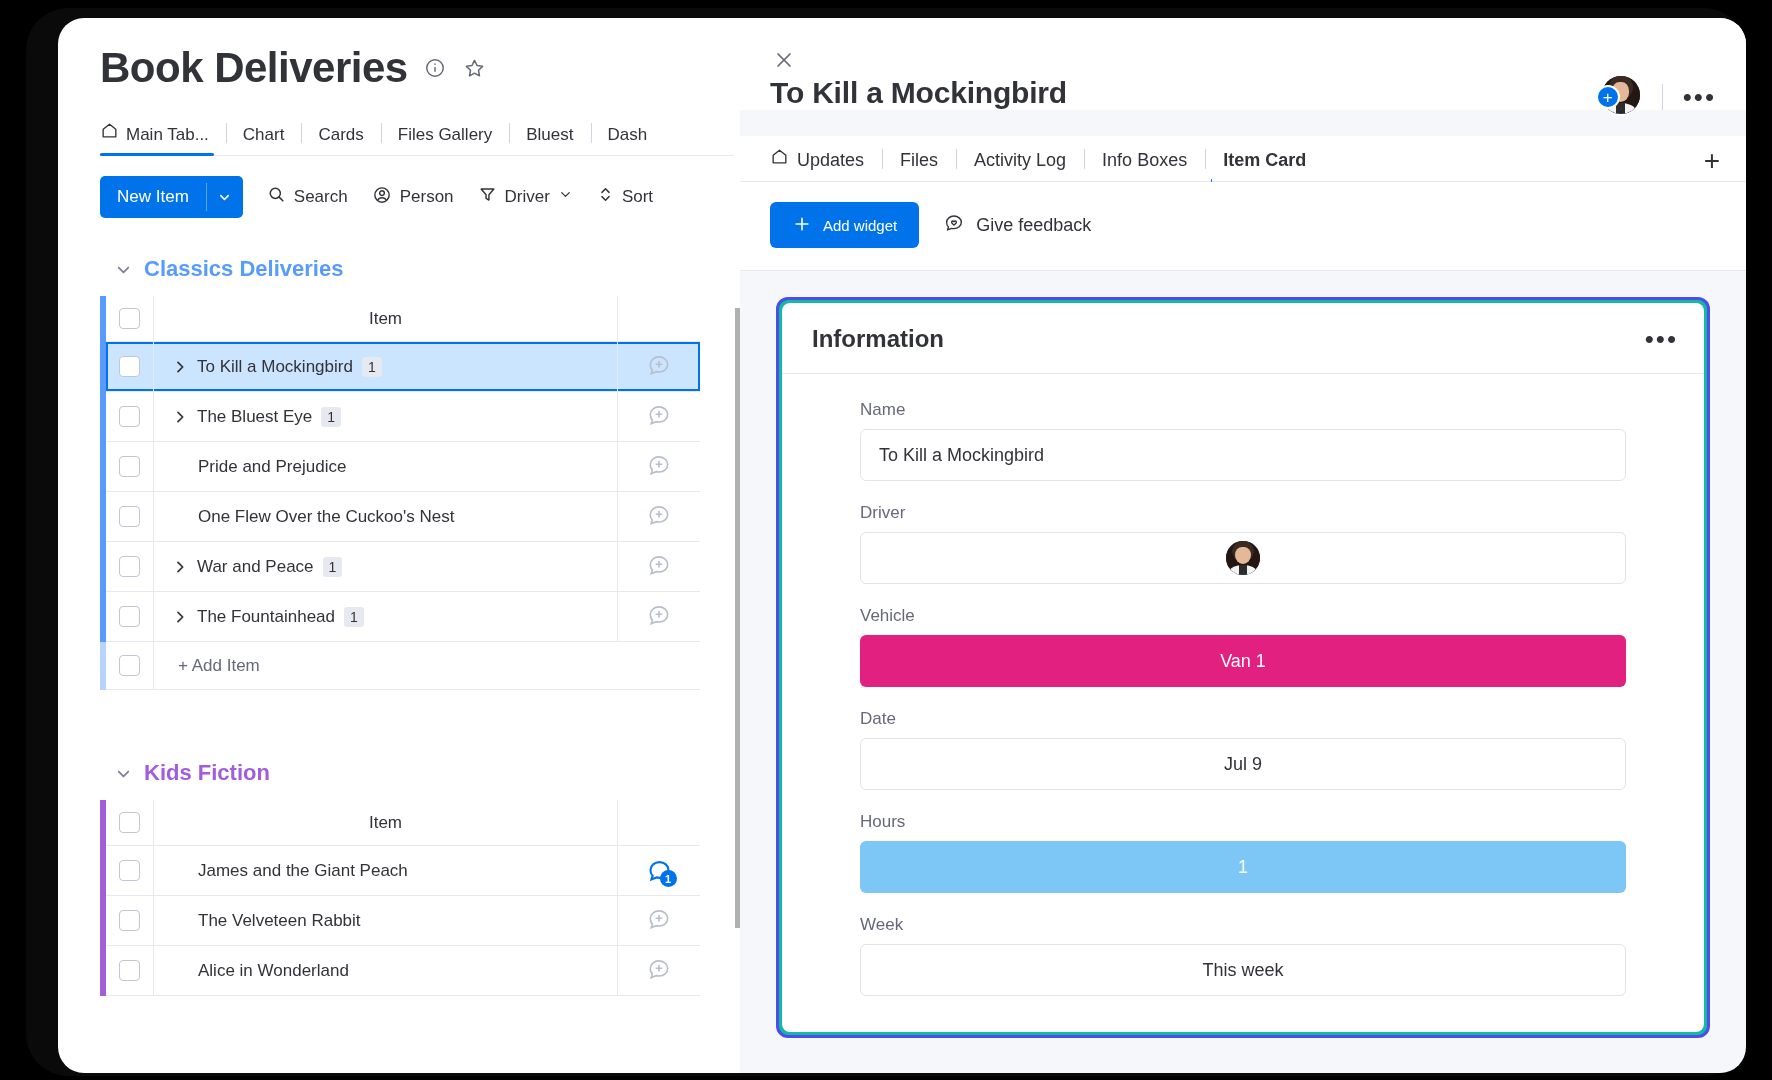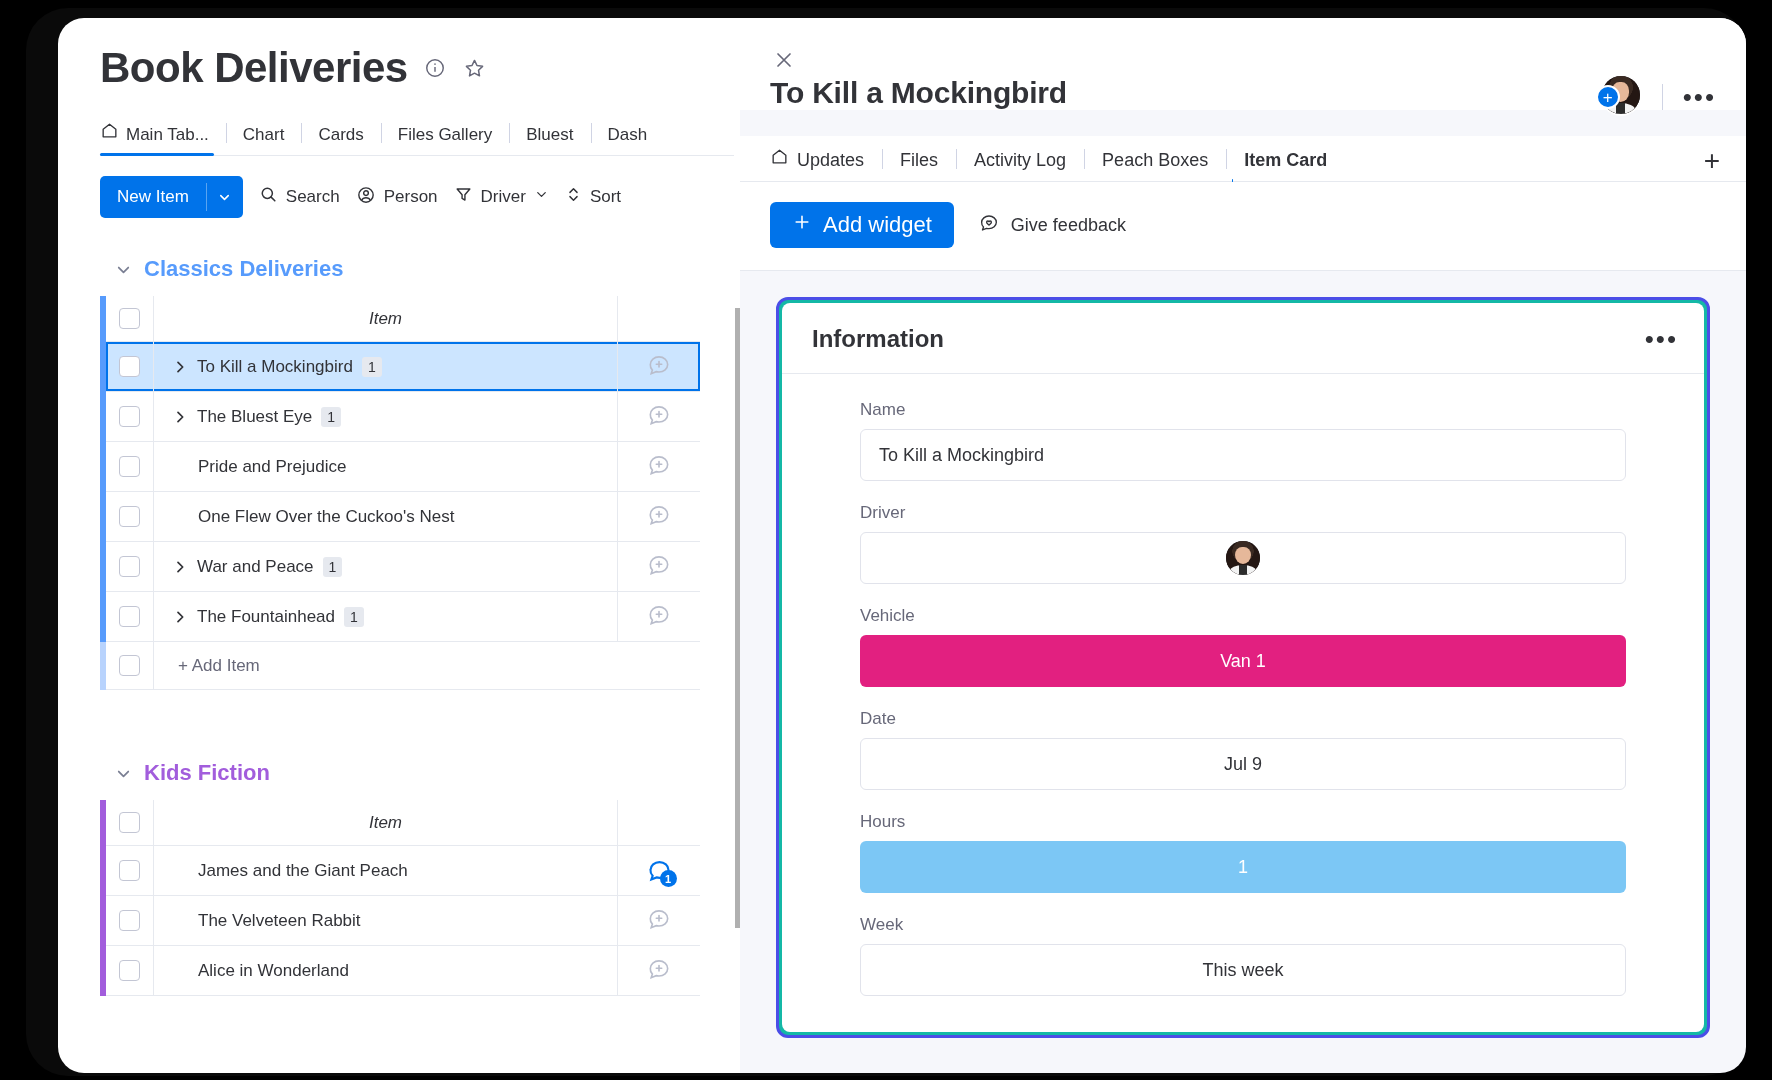--- a/index.html
+++ b/index.html
@@ -96,21 +96,21 @@
     left: 0; right: 12px; bottom: 0;
     height: 3px;
     background: #0073ea;
     border-radius: 2px;
     z-index: 2;
   }
 
   
   .toolbar {
     display: flex; align-items: center;
-    gap: 16px;
+    gap: 24px;
     padding: 20px 0 0 42px;
     white-space: nowrap;
   }
   .new-item-btn {
     display: flex; align-items: stretch;
     background: #0073ea;
     border-radius: 5px;
     height: 42px;
     overflow: hidden;
   }
@@ -160,21 +160,21 @@
   }
   .table.blue { border-left-color: #579bfc; }
   .table.purple { border-left-color: #a25ddc; }
 
   .trow {
     display: flex; align-items: stretch;
     height: 50px;
     background: #fff;
     border-bottom: 1px solid #e6e9ef;
   }
-  .trow.header { height: 46px; border-bottom: 1px solid #e6e9ef; font-style: italic; }
+  .trow.header { height: 46px; border-bottom: 1px solid #e6e9ef; }
   .trow.selected {
     background: #cce5ff;
     box-shadow: inset 0 0 0 2px #0073ea;
   }
   .cell-check {
     width: 48px;
     display: flex; align-items: center; justify-content: center;
     border-right: 1px solid #e6e9ef;
     flex: none;
   }
@@ -383,21 +383,21 @@
     padding: 20px 0 22px 30px;
     background: #fff;
     border-bottom: 1px solid #e6e9ef;
   }
   .add-widget-btn {
     display: flex; align-items: center; gap: 11px;
     background: #0073ea; color: #fff;
     border-radius: 6px;
     height: 46px;
     padding: 0 22px;
-    font-size: 22px;
+    font-size: 15px;
   }
   .feedback-btn {
     display: flex; align-items: center; gap: 11px;
     font-size: 18px; color: #323338;
   }
 
   
   .card-outer {
     margin: 26px 36px 0 36px;
     border: 3px solid #4b4ee7;
@@ -837,21 +837,21 @@
         </span>
         <span>Updates</span>
       </div>
       <div class="rtab">
         <span>Files</span>
       </div>
       <div class="rtab">
         <span>Activity Log</span>
       </div>
       <div class="rtab">
-        <span>Peach Boxes</span>
+        <span>Info Boxes</span>
       </div>
       <div class="rtab active end-sep">
         <span>Item Card</span>
       </div>
       <div class="rp-tab-plus">+</div>
     </div>
 
     <div class="rp-actions">
       <div class="add-widget-btn">
         <span>

